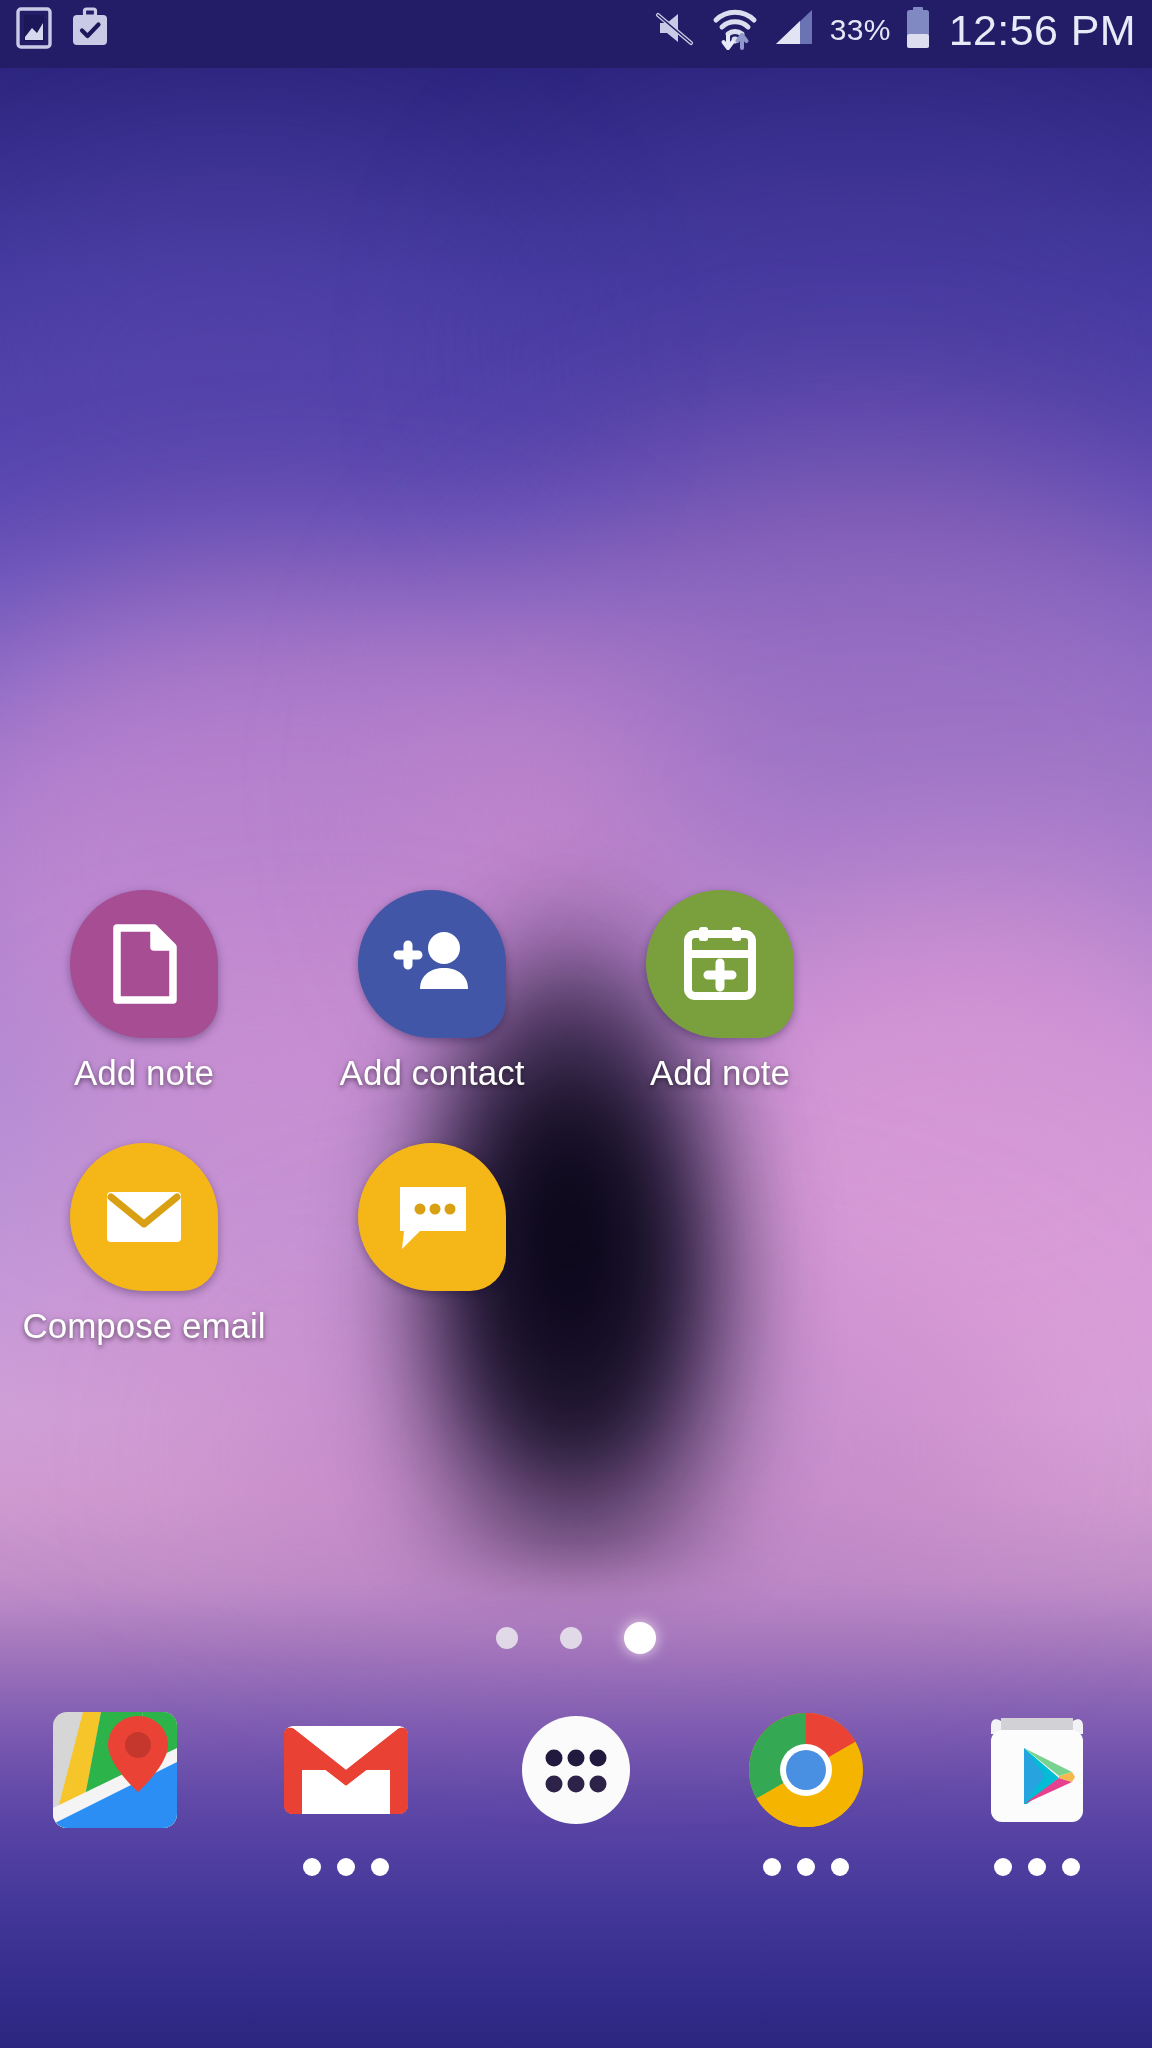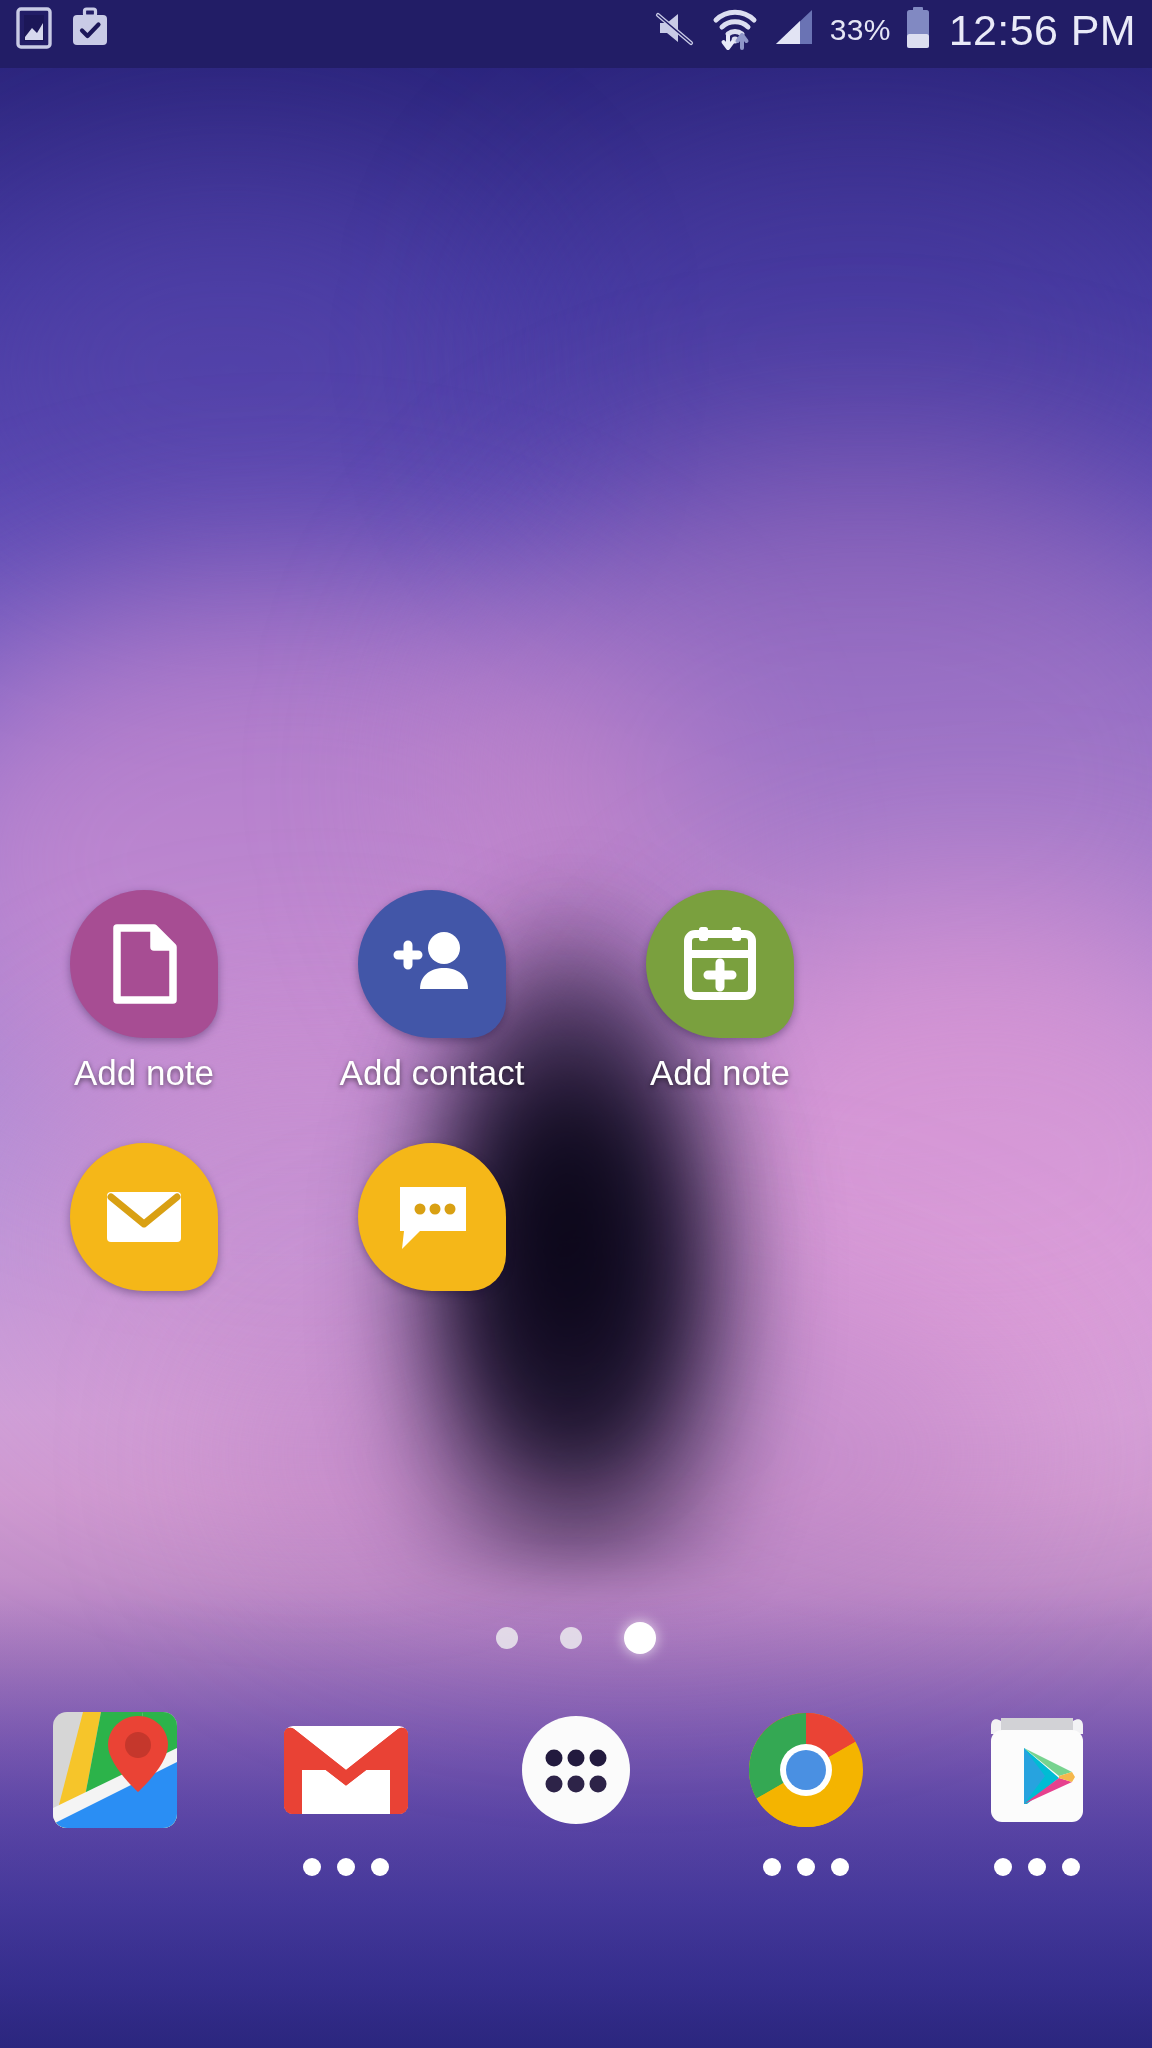--- a/index.html
+++ b/index.html
@@ -272,20 +272,21 @@
 
   <div class="grid-row row2">
 
     <div class="cell">
       <div class="drop" style="background:#f5b718;">
         <svg width="86" height="66" viewBox="0 0 86 66">
           <rect x="6" y="8" width="74" height="50" rx="4" fill="#ffffff"></rect>
           <path d="M10 13 L43 40 L76 13" fill="none" stroke="#d9a013" stroke-width="7" stroke-linecap="round" stroke-linejoin="round"></path>
         </svg>
       </div>
+      <div class="shortcut-label">Compose email</div>
     </div>
 
     <div class="cell">
       <div class="drop" style="background:#f5b718;">
         <svg width="84" height="76" viewBox="0 0 84 76">
           <path d="M10 8 L76 8 L76 52 L30 52 L12 70 L14 52 L10 52 Z" fill="#ffffff"></path>
           <circle cx="30" cy="30" r="5.5" fill="#d9a013"></circle>
           <circle cx="45" cy="30" r="5.5" fill="#d9a013"></circle>
           <circle cx="60" cy="30" r="5.5" fill="#d9a013"></circle>
         </svg>

